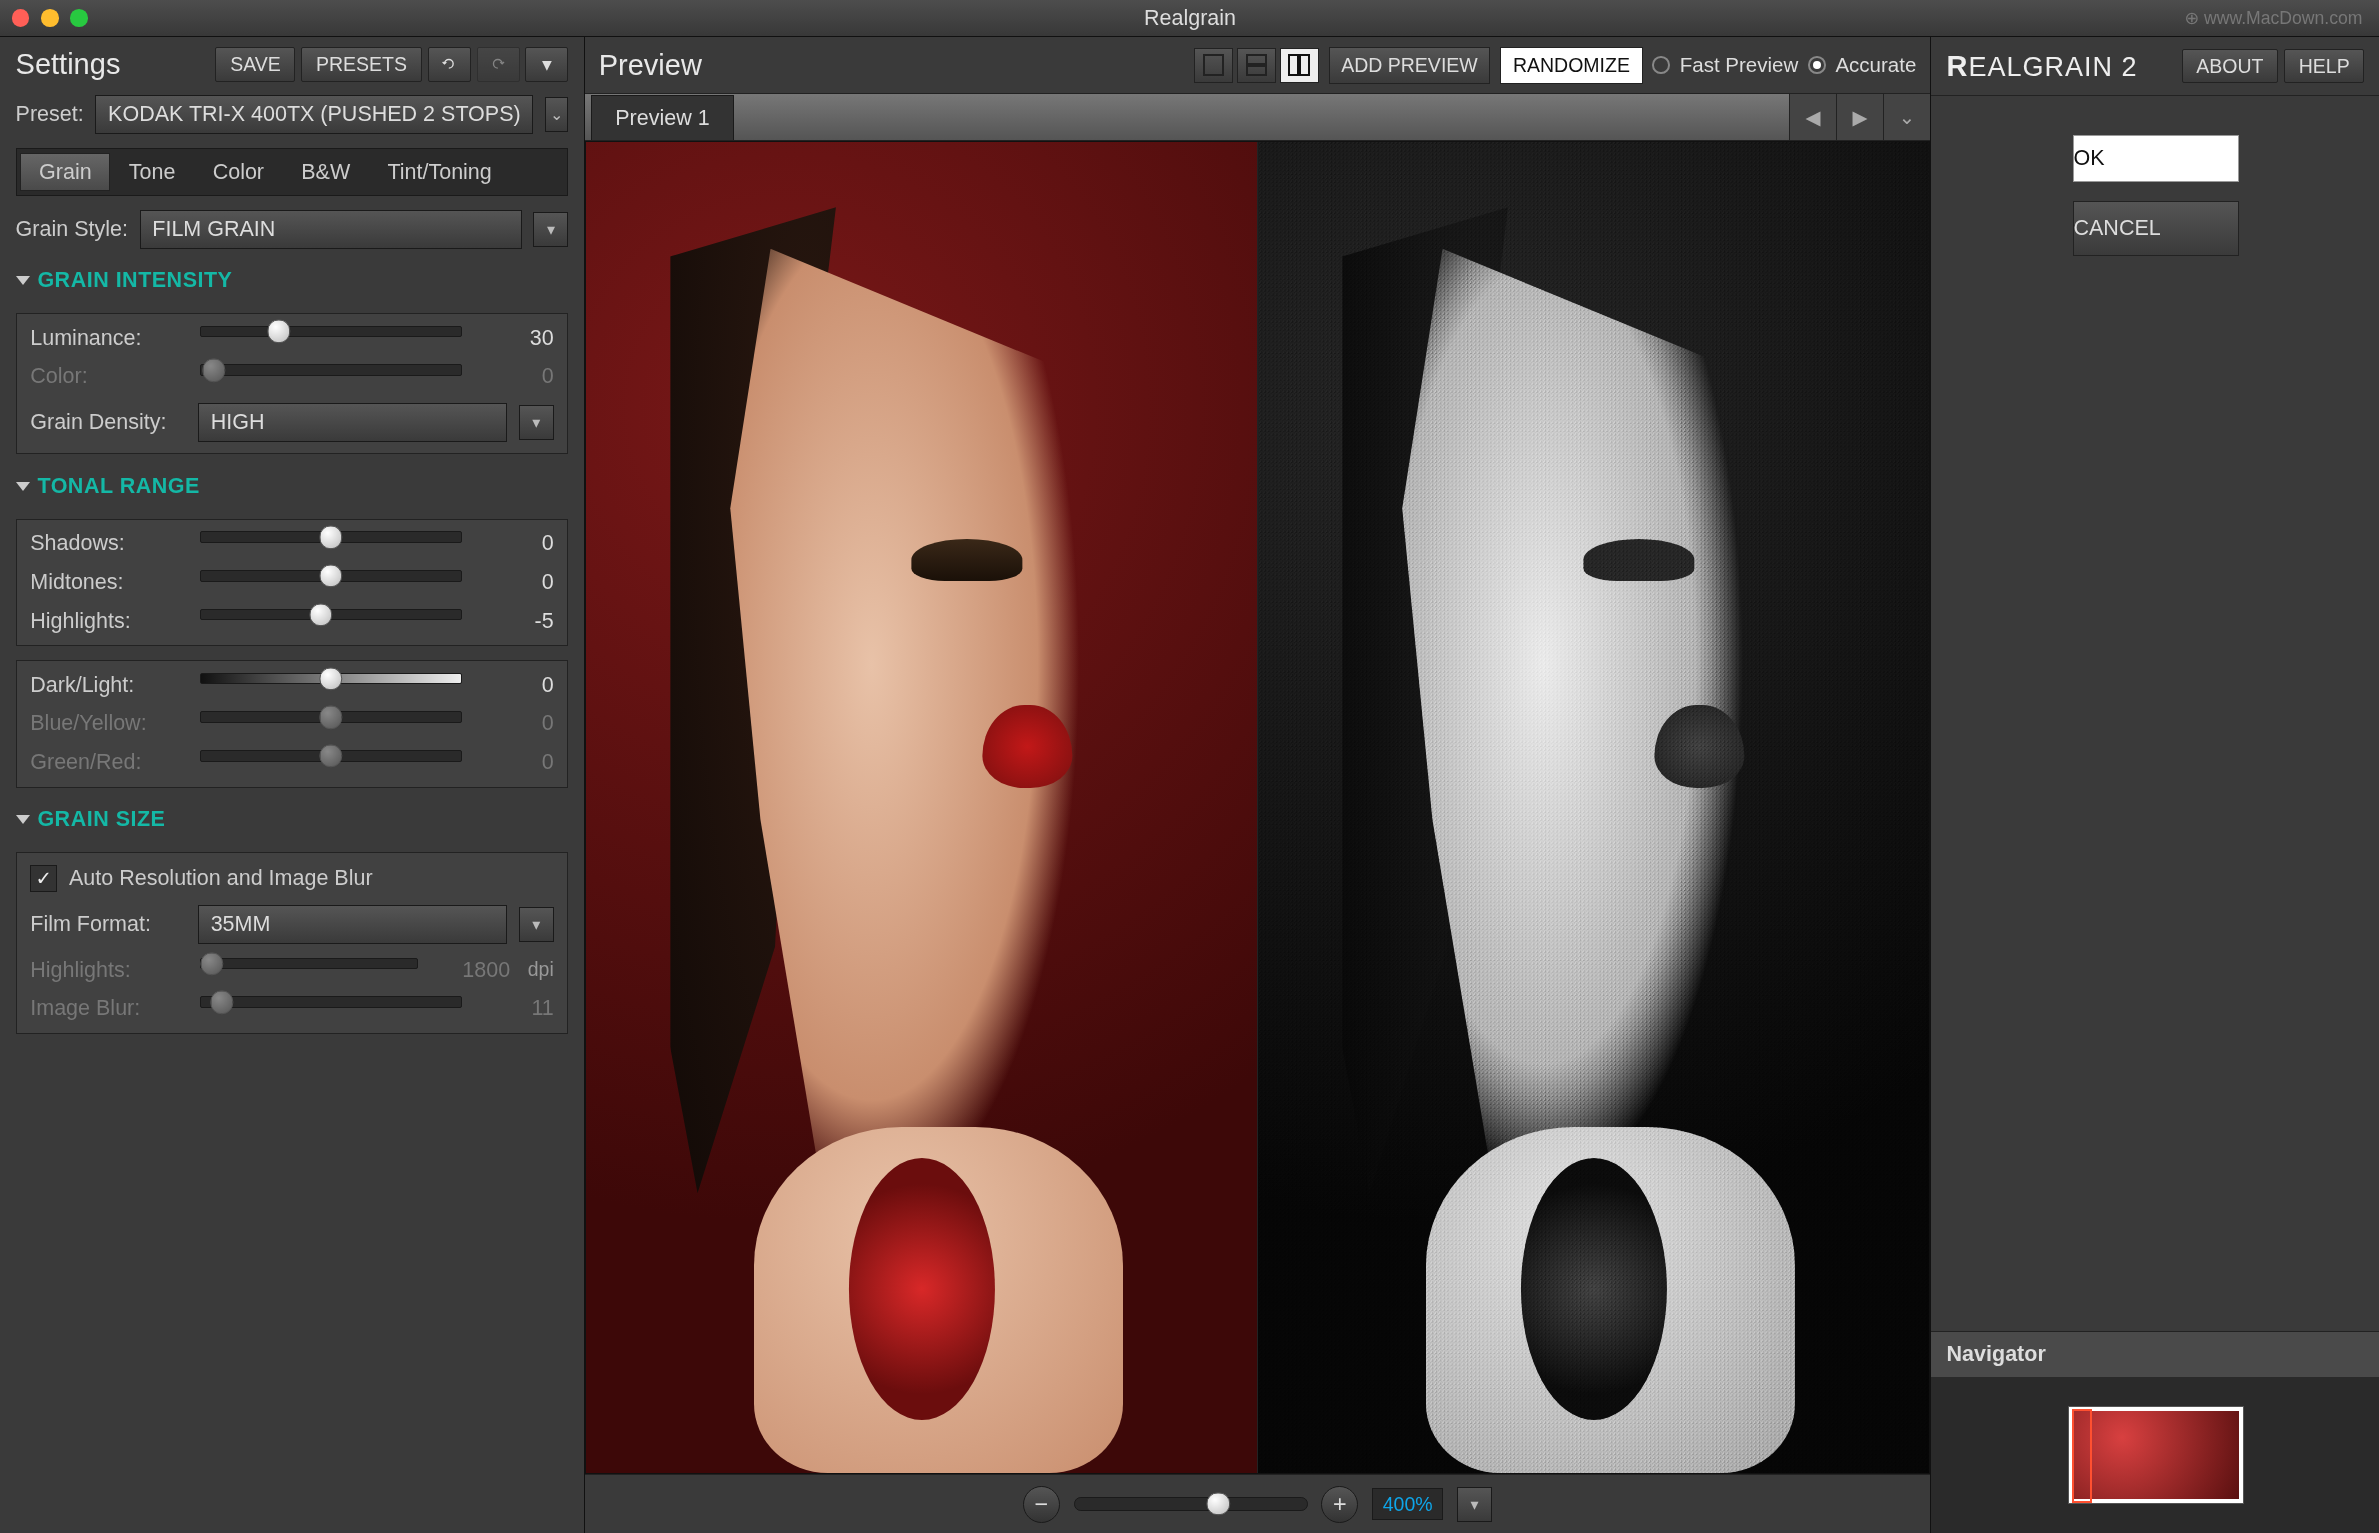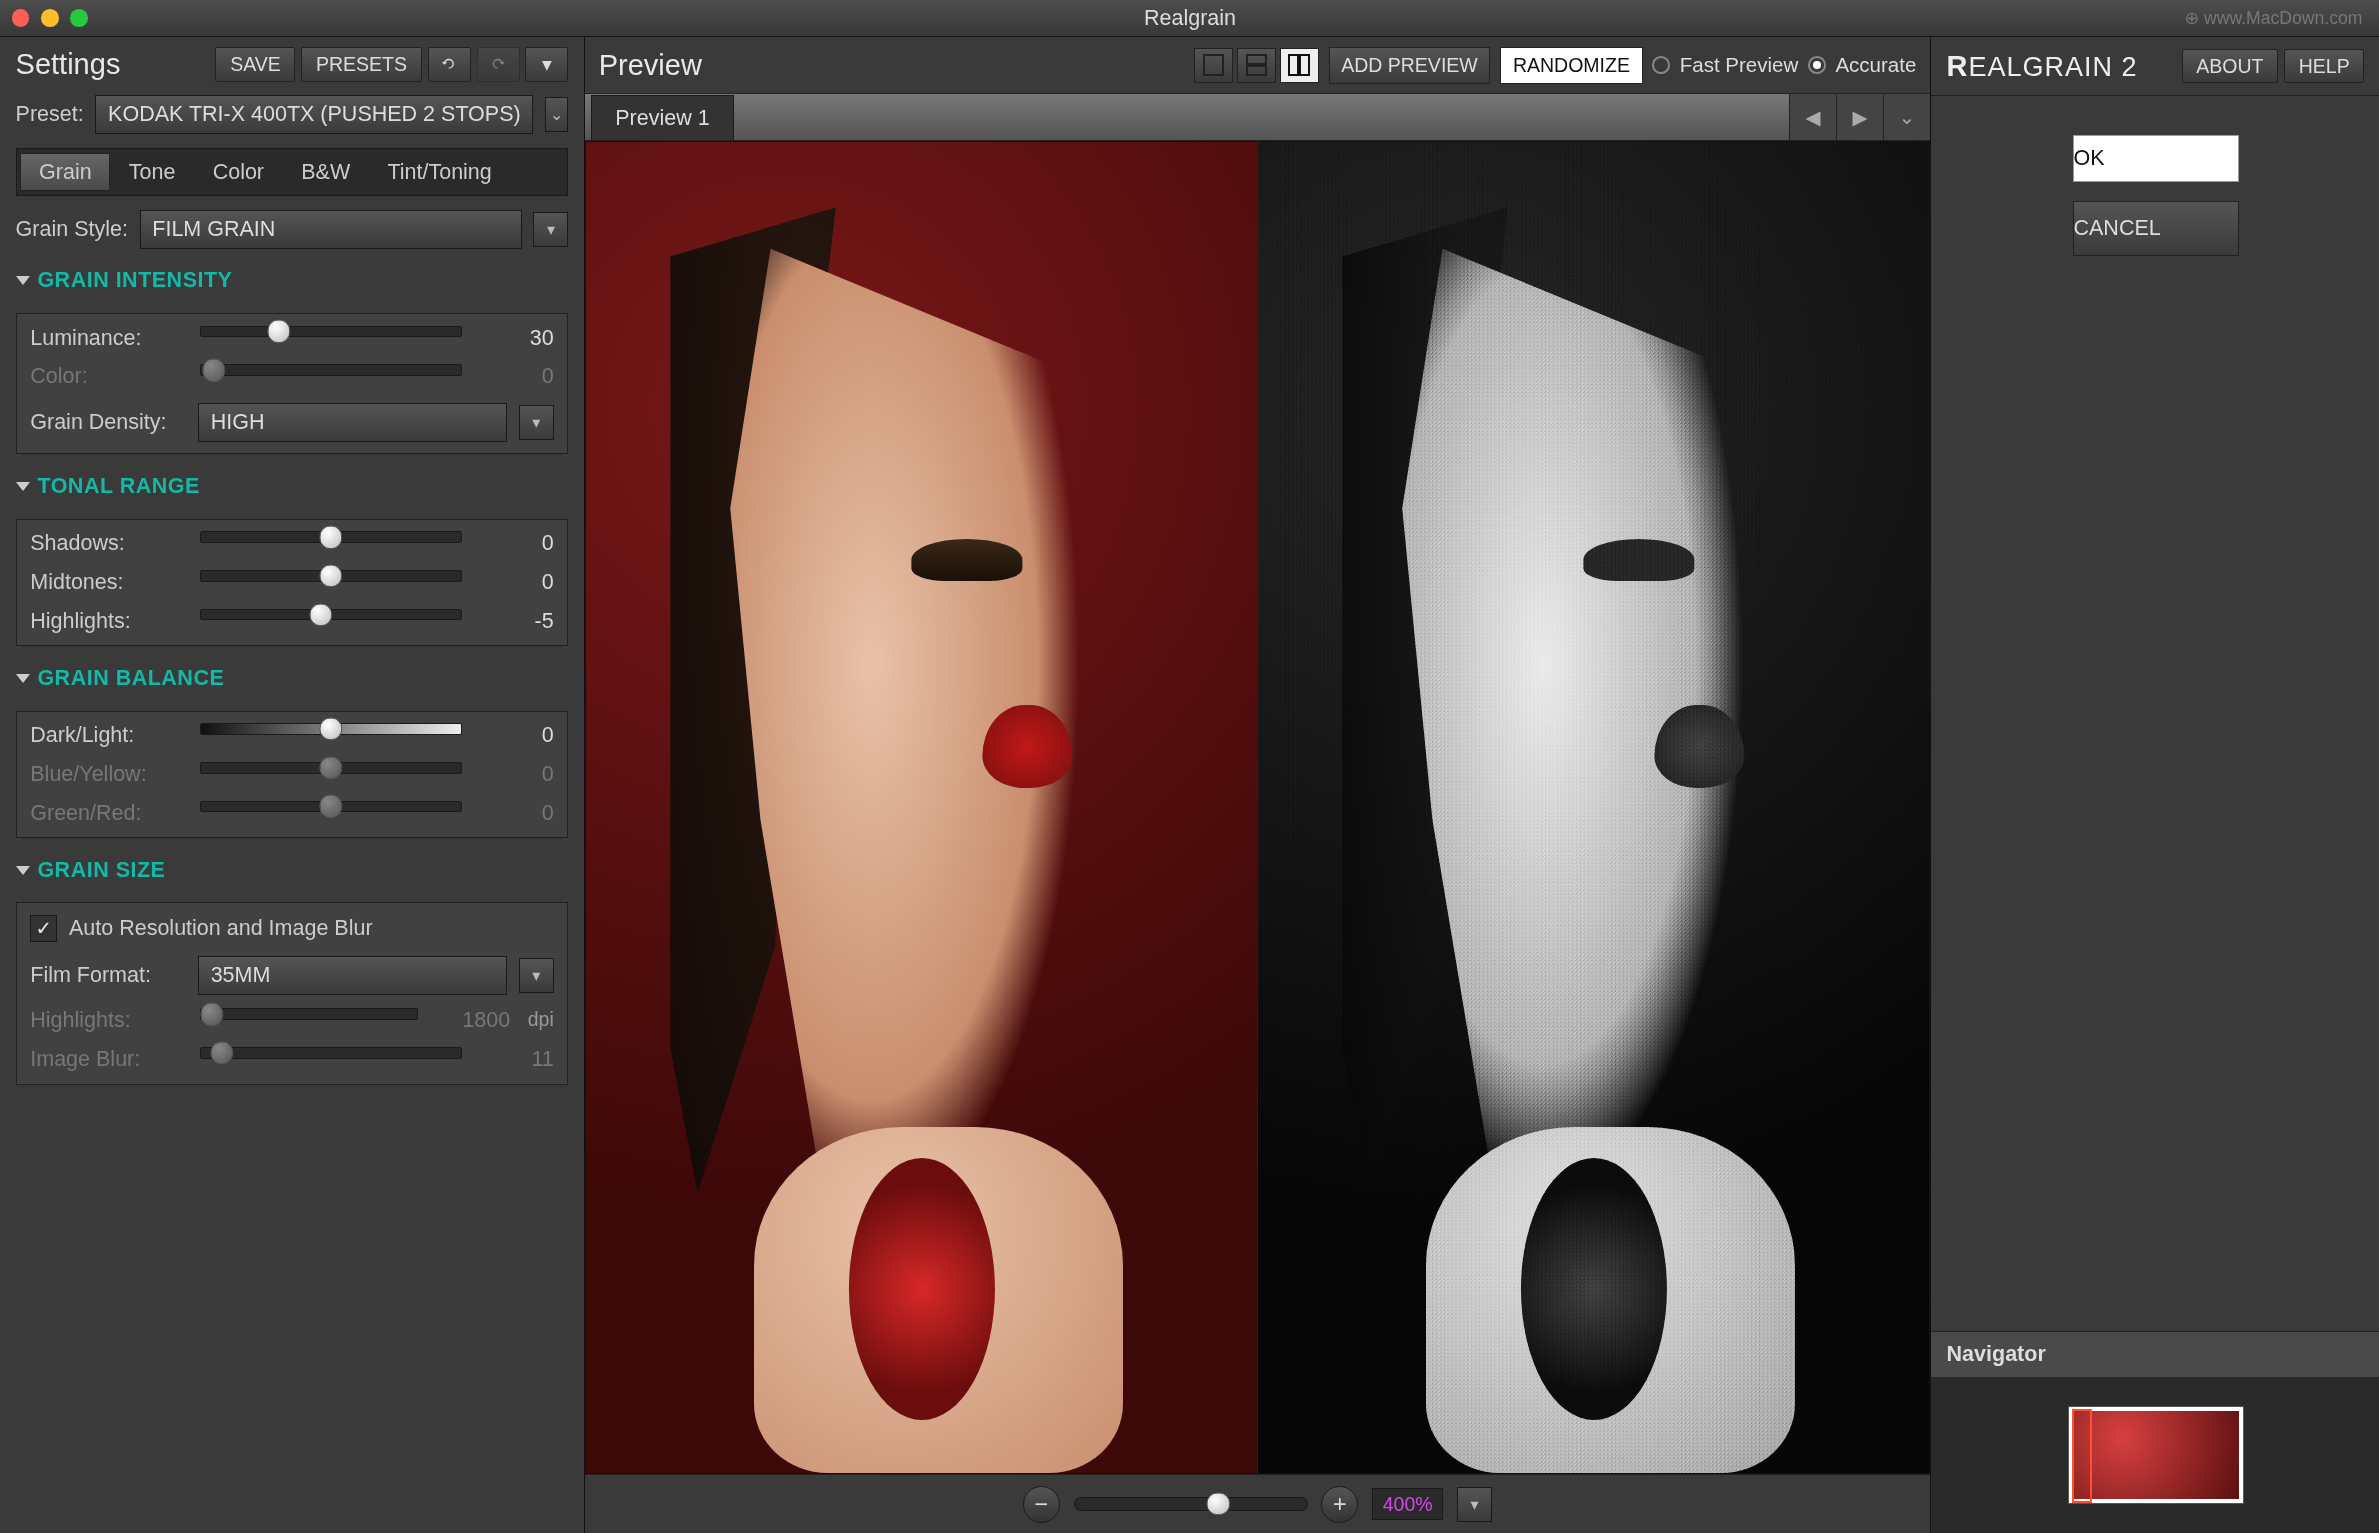--- a/index.html
+++ b/index.html
@@ -85,21 +85,21 @@
   .rose .flower{ position:absolute; inset:18% 18% 0 18%; background:radial-gradient(circle at 50% 50%, #d82828, #6b0d0d 70%); border-radius:50%;}
   .rose.bw .flower{ background:radial-gradient(circle at 50% 50%, #3a3a3a, #0a0a0a 70%);}
   .hand{ position:absolute; left:25%; bottom:0%; width:55%; height:26%; background:radial-gradient(ellipse at 40% 30%, #e8c2a8, #c98e6e); border-radius:40% 40% 20% 20%;}
   .hand.bw{ background:radial-gradient(ellipse at 40% 30%, #ddd, #999);}
   .grain{ position:absolute; inset:0; opacity:0.35; background-image: repeating-radial-gradient(circle at 13% 27%, #fff 0, transparent 1px), repeating-radial-gradient(circle at 67% 53%, #000 0, transparent 1px); background-size: 3.9px 3.9px, 2.9px 2.9px; mix-blend-mode:overlay;}
   
   .zoom-bar{ height:59px; background:#3a3a3a; display:flex; align-items:center; justify-content:center; gap:13.7px; border-top:1px solid #222;}
   .zoom-btn{ width:37px; height:37px; border-radius:50%; background:linear-gradient(#555,#333); border:1px solid #1a1a1a; color:#ddd; font-size:23.4px; display:flex; align-items:center; justify-content:center; cursor:pointer;}
   .zoom-track{ width:234px; height:13.7px; background:#2a2a2a; border:1px solid #1a1a1a; border-radius:6.8px; position:relative;}
   .zoom-track .thumb{ left:62%;}
-  .zoom-val{ background:#2a2a2a; border:1px solid #1a1a1a; color:#d946ef; font-size:19.5px; padding:3.9px 9.8px;}
+  .zoom-val{ background:#2a2a2a; border:1px solid #1a1a1a; color:#0ea5e9; font-size:19.5px; padding:3.9px 9.8px;}
   
   
   .right{ width:449px; background:#3a3a3a; display:flex; flex-direction:column;}
   .right-head{ display:flex; align-items:center; padding:11.7px 15.6px; border-bottom:1px solid #222;}
   .logo{ font-size:27px; font-weight:300; color:#eee; letter-spacing:1px;}
   .logo b{ font-weight:700; font-size:29px;}
   .right-head .btn-row{ margin-left:auto;}
   .right-body{ flex:1; display:flex; flex-direction:column; align-items:center; padding-top:39px;}
   .ok-btn{ width:166px; background:#fff; color:#111; border:1px solid #999; font-size:21.5px; padding:9.8px 0; margin-bottom:19.5px; cursor:pointer;}
   .cancel-btn{ width:166px; background:linear-gradient(#555,#3a3a3a); color:#ddd; border:1px solid #222; font-size:21.5px; padding:14px 0; cursor:pointer;}
@@ -220,24 +220,20 @@
       </div>
       <div class="slider-row">
         <span class="sl-label">Highlights:</span>
         <div class="track">
             <div class="thumb" style="left:46%"></div>
           </div>
         <span class="sl-val">-5</span>
       </div>
     </div>
 
-    <div class="section-head">
-        <span class="tri"></span>
-        <span>GRAIN BALANCE</span>
-      </div>
     <div class="group">
       <div class="slider-row">
         <span class="sl-label">Dark/Light:</span>
         <div class="track gradient">
             <div class="thumb" style="left:50%"></div>
           </div>
         <span class="sl-val">0</span>
       </div>
       <div class="slider-row dim">
         <span class="sl-label">Blue/Yellow:</span>

